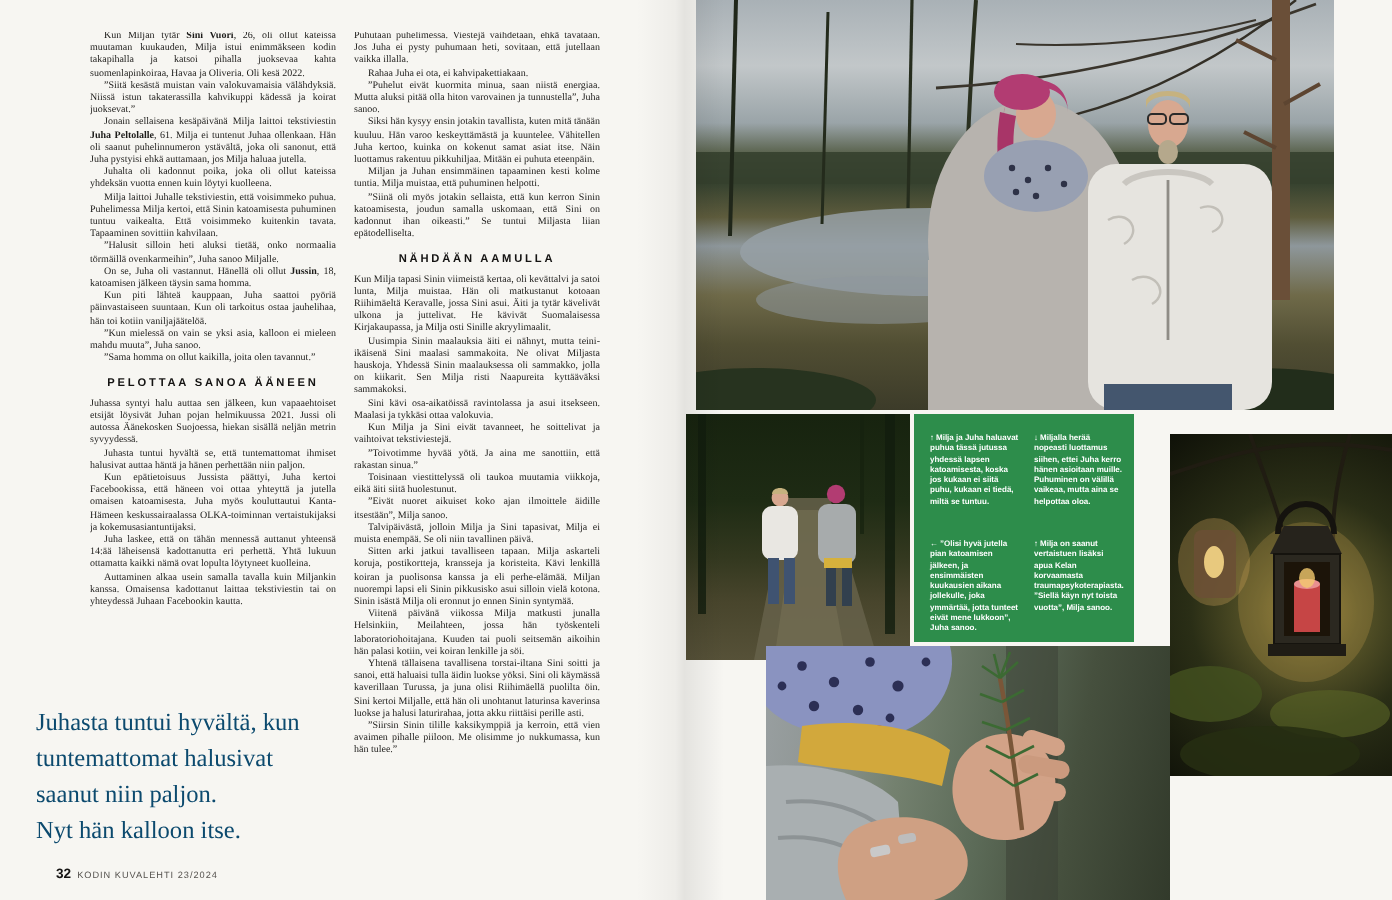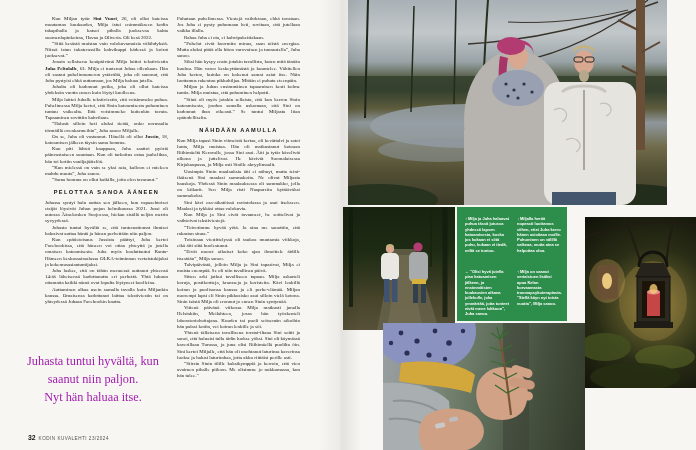--- a/index.html
+++ b/index.html
@@ -11,22 +11,22 @@
        color:#1d1c1a;overflow:hidden;hyphens:auto;}
   #col1{left:45px;width:123px;height:318px;}
   #col2{left:177px;width:123px;height:418px;}
   .col p{margin:0;text-indent:7px;}
   .col p.fl{text-indent:0;}
   .col b.nm{font-weight:bold;}
   .sect{font-family:"Liberation Sans",sans-serif;font-weight:bold;font-size:5.6px;
         letter-spacing:1.4px;text-align:center;margin:6px 0 4px;text-indent:0;color:#141312;}
 
   
-  .pullquote{position:absolute;left:18px;top:352px;width:150px;text-align:center;
-             font-size:12.3px;line-height:18px;color:#a21caf;}
+  .pullquote{position:absolute;left:18px;top:352px;width:150px;text-align:left;
+             font-size:12.3px;line-height:18px;color:#0c4a6e;}
 
   
   .footer{position:absolute;left:28px;top:434px;font-family:"Liberation Sans",sans-serif;
           font-size:4.6px;letter-spacing:.5px;color:#55524e;}
   .footer b{font-size:6.8px;color:#151413;margin-right:3px;letter-spacing:0;}
 
   
   .photo{position:absolute;overflow:hidden;}
   .photo svg{position:absolute;left:0;top:0;width:100%;height:100%;}
   .photo-top{left:348px;top:0;width:319px;height:205px;
@@ -95,22 +95,23 @@
     <p>”Eivät nuoret aikuiset koko ajan ilmoittele äidille itsestään”, Milja sanoo.</p>
     <p>Talvipäivästä, jolloin Milja ja Sini tapasivat, Milja ei muista enempää. Se oli niin tavallinen päivä.</p>
     <p>Sitten arki jatkui tavalliseen tapaan. Milja askarteli koruja, postikortteja, kransseja ja koristeita. Kävi lenkillä koiran ja puolisonsa kanssa ja eli perhe-elämää. Miljan nuorempi lapsi eli Sinin pikkusisko asui silloin vielä kotona. Sinin isästä Milja oli eronnut jo ennen Sinin syntymää.</p>
     <p>Viitenä päivänä viikossa Milja matkusti junalla Helsinkiin, Meilahteen, jossa hän työskenteli laboratoriohoitajana. Kuuden tai puoli seitsemän aikoihin hän palasi kotiin, vei koiran lenkille ja söi.</p>
     <p>Yhtenä tällaisena tavallisena torstai-iltana Sini soitti ja sanoi, että haluaisi tulla äidin luokse yöksi. Sini oli käymässä kaverillaan Turussa, ja juna olisi Riihimäellä puolilta öin. Sini kertoi Miljalle, että hän oli unohtanut laturinsa kaverinsa luokse ja halusi laturirahaa, jotta akku riittäisi perille asti.</p>
     <p>”Siirsin Sinin tilille kaksikymppiä ja kerroin, että vien avaimen pihalle piiloon. Me olisimme jo nukkumassa, kun hän tulee.”</p>
   </div>
 
   <div class="pullquote">
     <div>Juhasta tuntui hyvältä, kun</div>
+    <div>tuntemattomat halusivat</div>
     <div>saanut niin paljon.</div>
-    <div>Nyt hän haluaa itse.</div>
+    <div>Nyt hän kalloon itse.</div>
   </div>
 
   <div class="footer">
     <b>32</b><span>KODIN KUVALEHTI</span>&nbsp;<span>23/2024</span>
   </div>
 
   <div class="photo photo-top">
     <svg viewBox="0 0 319 205" preserveAspectRatio="none">
       <rect x="0" y="76" width="319" height="16" fill="#35402e" opacity="0.9"></rect>
       <ellipse cx="118" cy="126" rx="96" ry="22" fill="#96a0a6" opacity="0.85"></ellipse>

